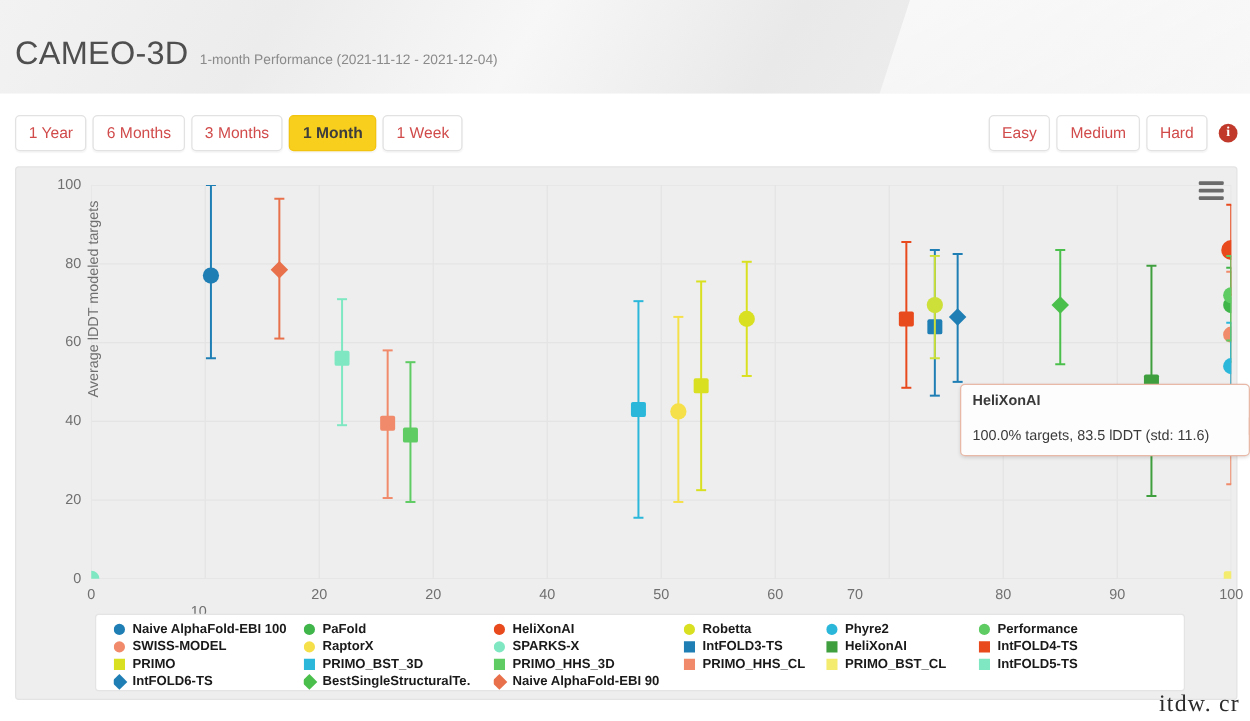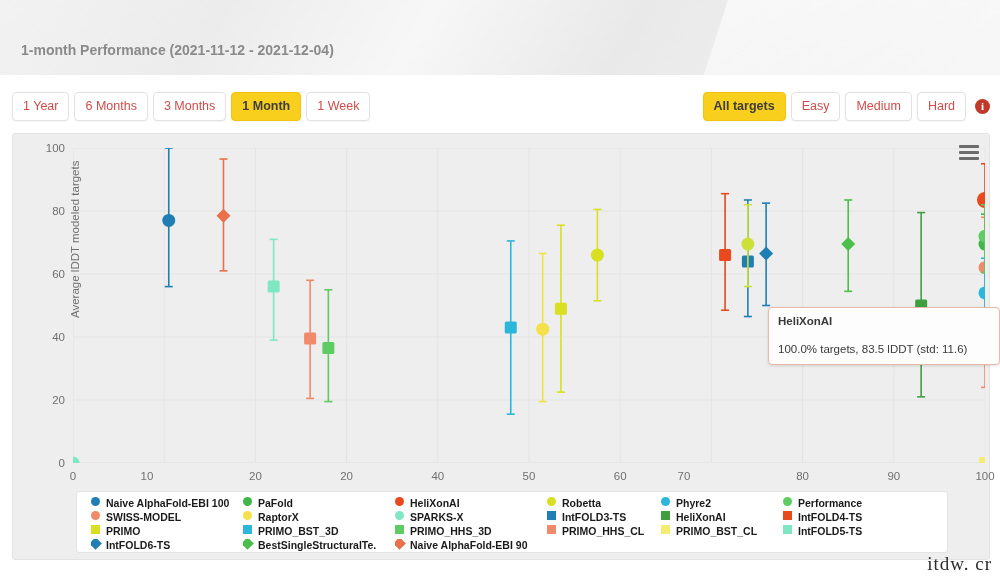--- a/index.html
+++ b/index.html
@@ -18,21 +18,21 @@
   #header:after{
     content:"";position:absolute;right:-40px;top:-80px;width:320px;height:260px;
     background:linear-gradient(135deg,rgba(255,255,255,.85),rgba(225,225,225,0));
     transform:rotate(18deg);
   }
   #title-wrap{position:absolute;left:12px;top:14px;display:flex;align-items:baseline;}
   #brand{
     font-size:26px;color:#4f4f4f;letter-spacing:.2px;font-weight:400;
   }
   #subtitle{
-    font-size:14px;color:#8a8a8a;margin-left:9px;font-weight:700;margin-top:28px;
+    font-size:11px;color:#8a8a8a;margin-left:9px;font-weight:400;margin-top:28px;
   }
   
   #filters{position:absolute;left:0;top:75px;width:1000px;height:58px;background:#fff;}
   .btn{
     display:inline-block;border:1px solid #e2e2e2;border-radius:4px;
     background:#fff;color:#d14b4b;font-size:12.5px;padding:6px 10px 7px;
     line-height:14px;margin-right:5px;cursor:pointer;
     box-shadow:0 1px 1px rgba(0,0,0,.04);
   }
   .btn.active{background:#f8cf1c;color:#3d3d3d;border-color:#f2c40f;font-weight:bold;}
@@ -91,44 +91,44 @@
   
   #legend{
     position:absolute;left:63px;top:357px;width:872px;height:62px;
     background:#fff;border:1px solid #e4e4e4;border-radius:3px;
     padding:5px 0 0 0;box-sizing:border-box;z-index:30;
   }
   .lgrid{
     display:grid;grid-template-columns:152px 152px 152px 114px 122px 130px;
     padding-left:14px;row-gap:1px;
   }
-  .litem{display:flex;font-size:10.5px;color:#1a1a1a;font-weight:bold;
+  .litem{display:flex;align-items:center;font-size:10.5px;color:#1a1a1a;font-weight:bold;
     line-height:13px;height:13px;cursor:pointer;overflow:hidden;white-space:nowrap;}
   .lmark{flex:0 0 auto;width:9px;height:9px;margin-right:6px;}
   .m-circle{border-radius:50%;}
   .m-diamond{transform:rotate(45deg);}
   
   #watermark{
     position:absolute;right:8px;bottom:2px;font-size:19px;color:#2c2c2c;
     font-family:"Liberation Serif",serif;letter-spacing:1px;
   }
 </style>
 </head>
 <body>
 
 <div id="header">
   <div id="title-wrap">
+    <span id="brand">CAMEO-3D</span>
     <span id="subtitle">1-month Performance (2021-11-12 - 2021-12-04)</span>
   </div>
 </div>
 
 <div id="filters">
   <div id="time-filters"><span class="btn">1 Year</span><span class="btn">6 Months</span><span class="btn">3 Months</span><span class="btn active">1 Month</span><span class="btn">1 Week</span></div>
   <div id="target-filters">
-    <span class="btn active">All targets</span>
       <span class="btn">Easy</span>
       <span class="btn">Medium</span>
       <span class="btn">Hard</span>
       <span id="info-icon">i</span>
   </div>
 </div>
 
 <div id="panel">
 
   <div id="menu-btn">
@@ -290,21 +290,21 @@
     <div id="yticks" style="position:absolute;left:-48px;top:0;width:40px;height:315px;">
         <div class="ytick" style="top: 315px;">0</div>
         <div class="ytick" style="top: 252px;">20</div>
         <div class="ytick" style="top: 189px;">40</div>
         <div class="ytick" style="top: 126px;">60</div>
         <div class="ytick" style="top: 63px;">80</div>
         <div class="ytick" style="top: 0px;">100</div>
       </div>
     <div id="xticks" style="position:absolute;left:0;top:322px;width:912px;">
         <div class="xtick" style="left: 0px;">0</div>
-        <div class="xtick" style="left: 74px;">10</div>
+        <div class="xtick" style="left: 86px; margin-top: 14px;">10</div>
         <div class="xtick" style="left: 182.4px;">20</div>
         <div class="xtick" style="left: 273.6px;">20</div>
         <div class="xtick" style="left: 364.8px;">40</div>
         <div class="xtick" style="left: 456px;">50</div>
         <div class="xtick" style="left: 547.2px;">60</div>
         <div class="xtick" style="left: 611px;">70</div>
         <div class="xtick" style="left: 729.6px;">80</div>
         <div class="xtick" style="left: 820.8px;">90</div>
         <div class="xtick" style="left: 912px;">100</div>
       </div>

